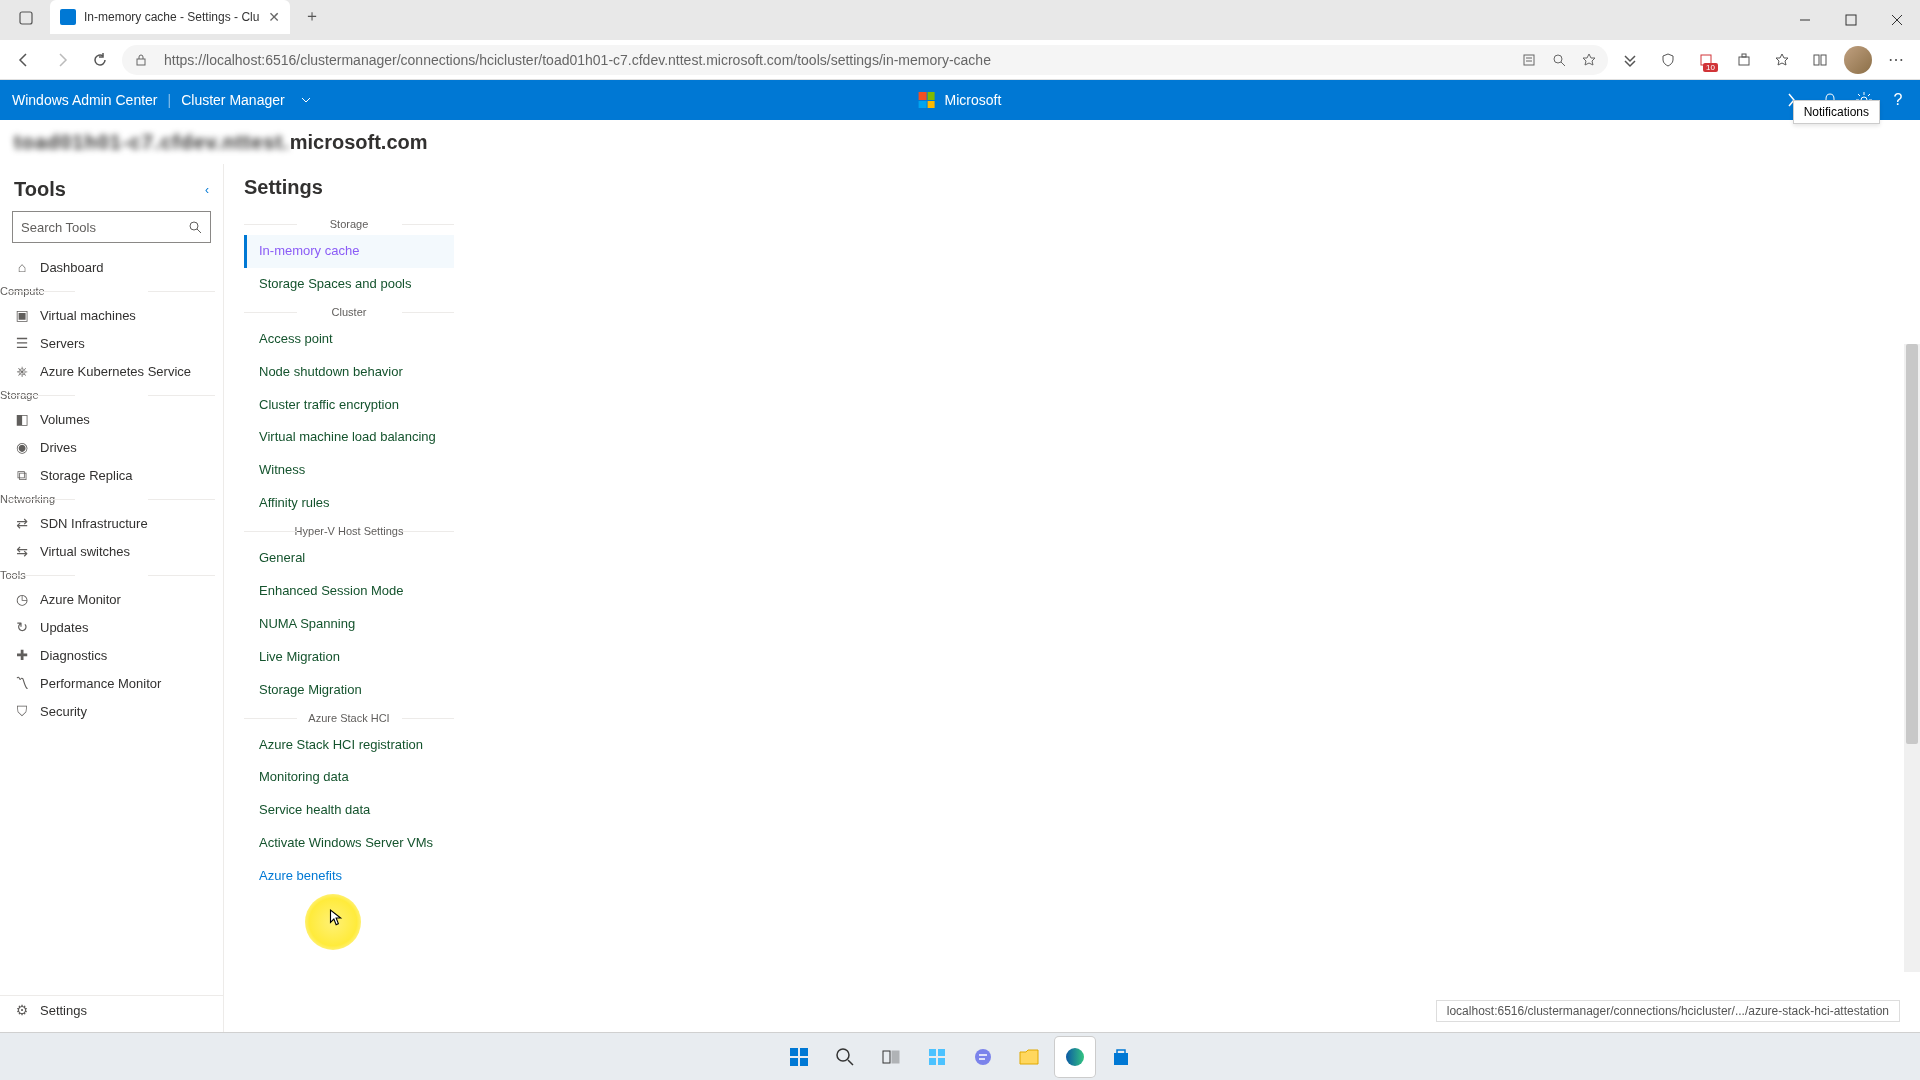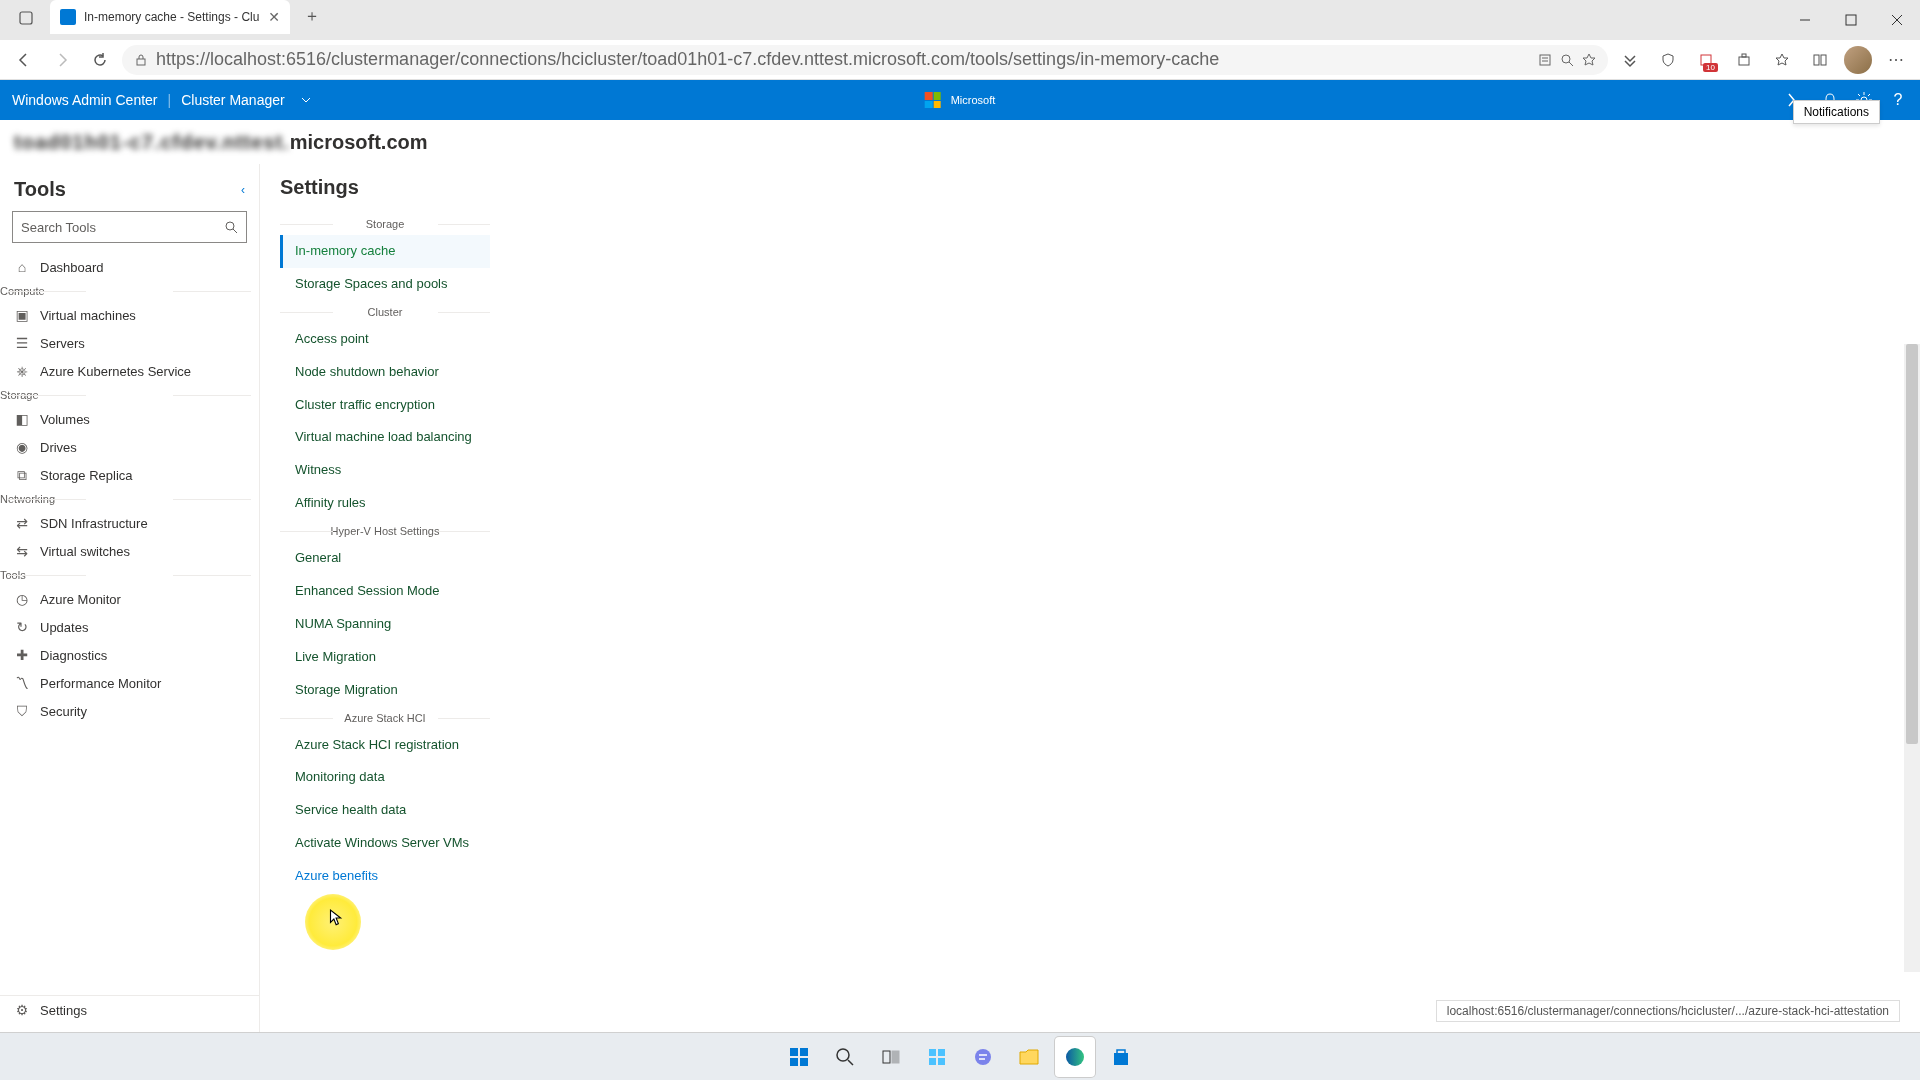--- a/index.html
+++ b/index.html
@@ -10,62 +10,62 @@
 .tab-corner{width:36px;height:36px;display:flex;align-items:center;justify-content:center;border-radius:6px;margin-right:6px}
 .tab{height:34px;background:#fff;border-radius:6px 6px 0 0;display:flex;align-items:center;padding:0 10px;min-width:240px;gap:8px;font-size:12px;color:#333}
 .tab .fav{width:16px;height:16px;background:#0078d4;border-radius:2px}
 .tab .close{margin-left:auto;font-size:14px;color:#666;cursor:pointer}
 .new-tab{width:32px;height:32px;display:flex;align-items:center;justify-content:center;font-size:16px;color:#555;margin-left:6px}
 .win-controls{margin-left:auto;display:flex;height:100%}
 .win-btn{width:46px;display:flex;align-items:center;justify-content:center;color:#333}
 .addrbar{height:40px;display:flex;align-items:center;padding:0 8px;gap:6px;background:#fff;border-bottom:1px solid #e0e0e0}
 .nav-btn{width:32px;height:32px;border-radius:4px;display:flex;align-items:center;justify-content:center;color:#555}
 .nav-btn.disabled{color:#bbb}
-.url-box{flex:1;height:30px;background:#f5f5f5;border-radius:15px;display:flex;align-items:center;padding:0 12px;gap:8px;font-size:18px;color:#666}
+.url-box{flex:1;height:30px;background:#f5f5f5;border-radius:15px;display:flex;align-items:center;padding:0 12px;gap:16px;font-size:14px;color:#666}
 .url-box .url{flex:1;white-space:nowrap;overflow:hidden}
 .tool-btn{width:32px;height:32px;display:flex;align-items:center;justify-content:center;color:#555;position:relative}
 .tool-btn .badge{position:absolute;bottom:4px;right:4px;background:#d13438;color:#fff;font-size:8px;padding:0 3px;border-radius:2px}
 .avatar{width:28px;height:28px;border-radius:50%;background:linear-gradient(135deg,#c0a080,#8b6f47)}
 .wac-header{height:40px;background:#0078d4;display:flex;align-items:center;padding:0 12px;color:#fff;font-size:14px}
 .wac-header .sep{margin:0 10px;opacity:.5}
 .wac-header .dropdown{display:flex;align-items:center;gap:16px;cursor:pointer}
-.ms-logo{position:absolute;left:50%;transform:translateX(-50%);display:flex;align-items:center;gap:10px;font-size:11px}
+.ms-logo{position:absolute;left:50%;transform:translateX(-50%);display:flex;align-items:center;gap:10px;font-size:14px}
 .ms-logo .grid{width:16px;height:16px;display:grid;grid-template:1fr 1fr/1fr 1fr;gap:1px}
 .ms-logo .grid span:nth-child(1){background:#f25022}
 .ms-logo .grid span:nth-child(2){background:#7fba00}
 .ms-logo .grid span:nth-child(3){background:#00a4ef}
 .ms-logo .grid span:nth-child(4){background:#ffb900}
 .header-right{margin-left:auto;display:flex;gap:14px;align-items:center}
 .header-icon{width:20px;height:20px;display:flex;align-items:center;justify-content:center;cursor:pointer}
 .notif-tooltip{position:absolute;top:100px;right:40px;background:#fff;border:1px solid #ccc;padding:4px 10px;font-size:12px;box-shadow:0 2px 4px rgba(0,0,0,.1)}
 .breadcrumb-bar{height:44px;display:flex;align-items:center;padding:0 14px;font-size:20px;font-weight:600;color:#323130;background:#fff}
 .breadcrumb-bar .blur{filter:blur(3px);letter-spacing:1px}
 .content{flex:1;display:flex;background:#fff;position:relative;overflow:hidden}
-.tools-pane{width:260px;border-right:1px solid #edebe9;display:flex;flex-direction:column;padding:8px 0}
+.tools-pane{width:224px;border-right:1px solid #edebe9;display:flex;flex-direction:column;padding:8px 0}
 .tools-header{display:flex;align-items:center;justify-content:space-between;padding:6px 14px 10px}
 .tools-header h2{font-size:20px;font-weight:600;color:#323130}
 .collapse{color:#0078d4;font-size:12px;cursor:pointer}
 .search-box{margin:0 12px 10px;height:32px;border:1px solid #8a8886;display:flex;align-items:center;padding:0 8px;font-size:13px;color:#605e5c}
 .search-box span:first-child{flex:1}
 .tool-group{font-size:11px;color:#605e5c;text-align:left;padding:4px 0;position:relative}
 .tool-group::before,.tool-group::after{content:"";position:absolute;top:50%;width:30%;height:1px;background:#edebe9}
 .tool-group::before{left:8px}
 .tool-group::after{right:8px}
 .tool-item{display:flex;align-items:center;gap:10px;padding:6px 14px;font-size:13px;color:#323130;cursor:pointer}
 .tool-icon{width:16px;height:16px;display:flex;align-items:center;justify-content:center;color:#605e5c;font-size:14px}
 .tools-footer{margin-top:auto;border-top:1px solid #edebe9}
 .settings-pane{flex:1;display:flex;padding:12px 0 0 20px;overflow:hidden}
 .settings-col{width:210px;overflow-y:auto;padding-bottom:40px}
 .settings-title{font-size:20px;font-weight:600;margin-bottom:14px;color:#323130}
 .set-group{font-size:11px;color:#605e5c;text-align:center;padding:3px 0;position:relative;margin:2px 0}
 .set-group::before,.set-group::after{content:"";position:absolute;top:50%;width:25%;height:1px;background:#edebe9}
 .set-group::before{left:0}
 .set-group::after{right:0}
 .set-item{padding:8px 12px;font-size:13px;color:#14532d;cursor:pointer;border-left:3px solid transparent;line-height:1.3}
-.set-item.active{border-left-color:#0078d4;color:#15803d;background:#f3f9fd}
+.set-item.active{border-left-color:#0078d4;color:#8b5cf6;background:#f3f9fd}
 .set-item.hover{color:#0078d4;position:relative}
 .highlight{position:absolute;width:56px;height:56px;border-radius:50%;background:radial-gradient(circle,#fff176 0%,#ffeb3b 60%,rgba(255,235,59,0) 100%);pointer-events:none;z-index:5}
 .cursor-ptr{position:absolute;width:18px;height:18px;z-index:6}
 .status-bar{position:absolute;bottom:10px;right:20px;background:#fff;border:1px solid #ddd;padding:3px 10px;font-size:12px;color:#555}
 .main-scroll{position:absolute;right:0;top:180px;bottom:60px;width:16px;background:#f0f0f0}
 .main-scroll .thumb{position:absolute;left:2px;right:2px;top:0;height:400px;background:#c8c8c8;border-radius:2px}
 .taskbar{height:48px;background:#e8ecf0;display:flex;align-items:center;justify-content:center;gap:6px;border-top:1px solid #d0d0d0}
 .task-icon{width:40px;height:40px;border-radius:4px;display:flex;align-items:center;justify-content:center;font-size:20px}
 .task-icon.active{background:#fff;box-shadow:0 0 0 1px #ccc}
 svg{display:block}

